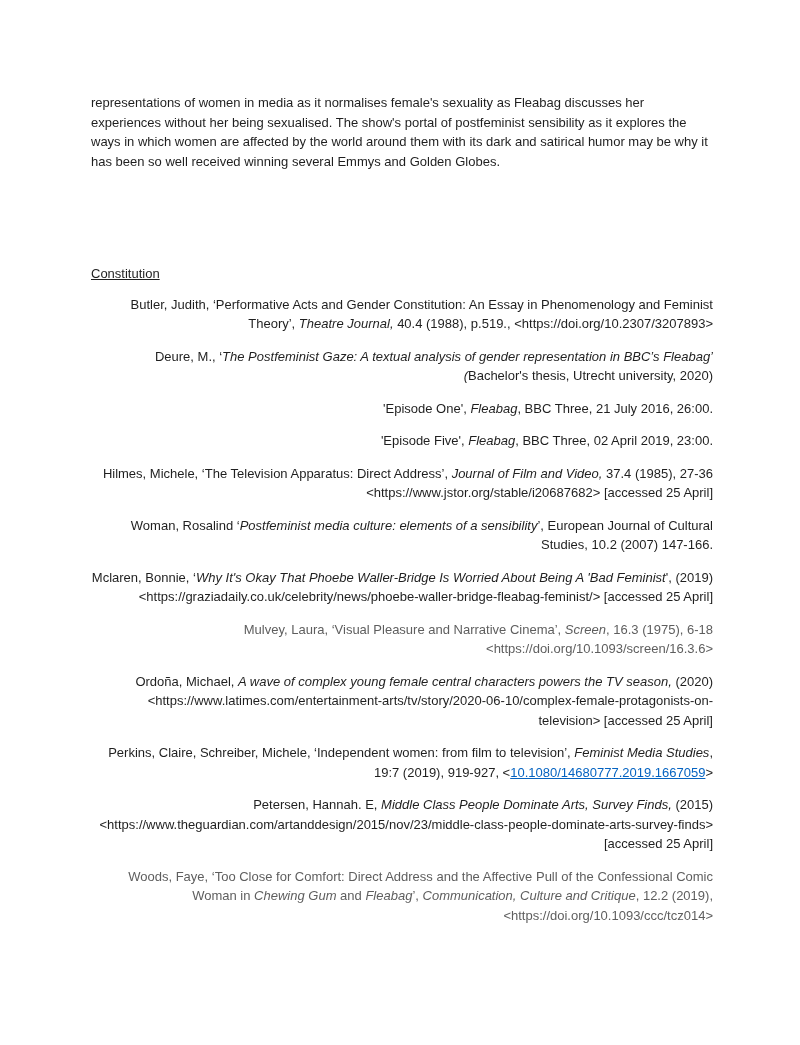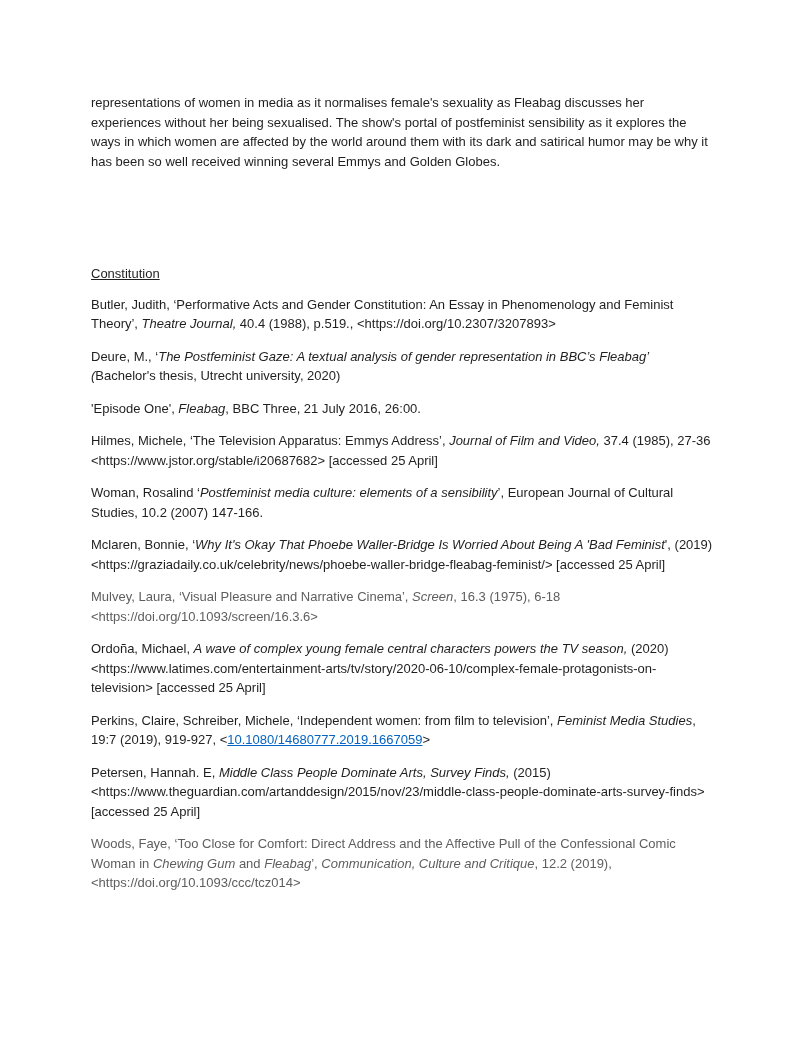--- a/index.html
+++ b/index.html
@@ -37,20 +37,21 @@
   .bib-heading {
     margin: 93px 0 11px 0;
     font-size: 13px;
     font-weight: normal;
     text-decoration: underline;
     line-height: 19.5px;
   }
   .entry {
     margin: 0 0 13px 0;
     overflow-wrap: break-word;
+    text-align: right;
   }
   .entry.muted {
     color: var(--muted);
   }
   .entry a.doi-link {
     color: var(--link);
     text-decoration: underline;
     cursor: pointer;
   }
 </style>
@@ -58,21 +59,22 @@
 <body>
 
 <div class="page">
   <div class="content">
     <p class="para">representations of women in media as it normalises female's sexuality as Fleabag discusses her experiences without her being sexualised. The show's portal of postfeminist sensibility as it explores the ways in which women are affected by the world around them with its dark and satirical humor may be why it has been so well received winning several Emmys and Golden Globes.</p>
     <h2 class="bib-heading">Constitution</h2>
     <div id="bib-entries">
         <p class="entry"><span>Butler, Judith, ‘Performative Acts and Gender Constitution: An Essay in Phenomenology and Feminist Theory’, </span><i>Theatre Journal,</i><span> 40.4 (1988), p.519., &lt;https://doi.org/10.2307/3207893&gt;</span></p>
         <p class="entry"><span>Deure, M., ‘</span><i>The Postfeminist Gaze: A textual analysis of gender representation in BBC’s Fleabag’ (</i><span>Bachelor's thesis, Utrecht university, 2020)</span></p>
         <p class="entry"><span>'Episode One', </span><i>Fleabag</i><span>, BBC Three, 21 July 2016, 26:00.</span></p>
-        <p class="entry"><span>Hilmes, Michele, ‘The Television Apparatus: Emmys Address’, </span><i>Journal of Film and Video,</i><span> 37.4 (1985), 27-36 &lt;https://www.jstor.org/stable/i20687682&gt; [accessed 25 April]</span></p>
+        <p class="entry"><span>'Episode Five', </span><i>Fleabag</i><span>, BBC Three, 02 April 2019, 23:00.</span></p>
+        <p class="entry"><span>Hilmes, Michele, ‘The Television Apparatus: Direct Address’, </span><i>Journal of Film and Video,</i><span> 37.4 (1985), 27-36 &lt;https://www.jstor.org/stable/i20687682&gt; [accessed 25 April]</span></p>
         <p class="entry"><span>Woman, Rosalind ‘</span><i>Postfeminist media culture: elements of a sensibility</i><span>’, European Journal of Cultural Studies, 10.2 (2007) 147-166.</span></p>
         <p class="entry"><span>Mclaren, Bonnie, ‘</span><i>Why It's Okay That Phoebe Waller-Bridge Is Worried About Being A 'Bad Feminist</i><span>', (2019) &lt;https://graziadaily.co.uk/celebrity/news/phoebe-waller-bridge-fleabag-feminist/&gt; [accessed 25 April]</span></p>
         <p class="entry muted"><span>Mulvey, Laura, ‘Visual Pleasure and Narrative Cinema’, </span><i>Screen</i><span>, 16.3 (1975), 6-18 &lt;https://doi.org/10.1093/screen/16.3.6&gt;</span></p>
         <p class="entry"><span>Ordoña, Michael, </span><i>A wave of complex young female central characters powers the TV season,</i><span> (2020) &lt;https://www.latimes.com/entertainment-arts/tv/story/2020-06-10/complex-female-protagonists-on-television&gt; [accessed 25 April]</span></p>
         <p class="entry"><span>Perkins, Claire, Schreiber, Michele, ‘Independent women: from film to television’, </span><i>Feminist Media Studies</i><span>, 19:7 (2019), 919-927, &lt;</span><a class="doi-link" href="#">10.1080/14680777.2019.1667059</a><span>&gt;</span></p>
         <p class="entry"><span>Petersen, Hannah. E, </span><i>Middle Class People Dominate Arts, Survey Finds,</i><span> (2015) &lt;https://www.theguardian.com/artanddesign/2015/nov/23/middle-class-people-dominate-arts-survey-finds&gt; [accessed 25 April]</span></p>
         <p class="entry muted"><span>Woods, Faye, ‘Too Close for Comfort: Direct Address and the Affective Pull of the Confessional Comic Woman in </span><i>Chewing Gum</i><span> and </span><i>Fleabag</i><span>’, </span><i>Communication, Culture and Critique</i><span>, 12.2 (2019), &lt;https://doi.org/10.1093/ccc/tcz014&gt;</span></p>
       </div>
   </div>
 </div>

